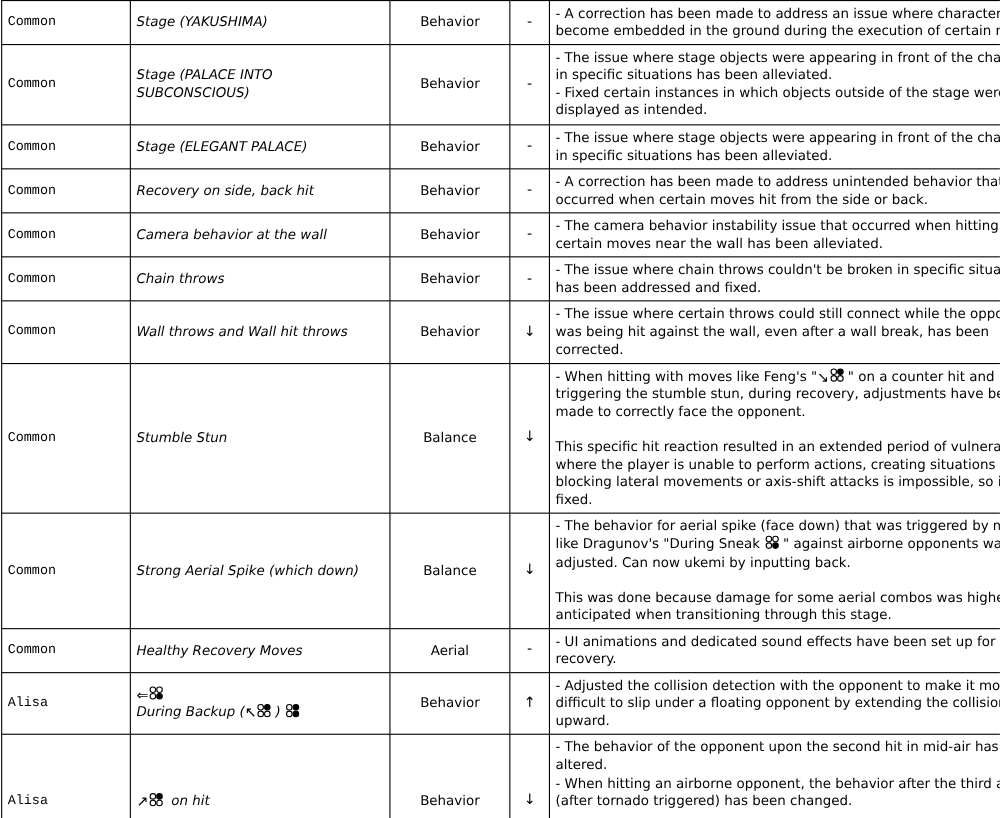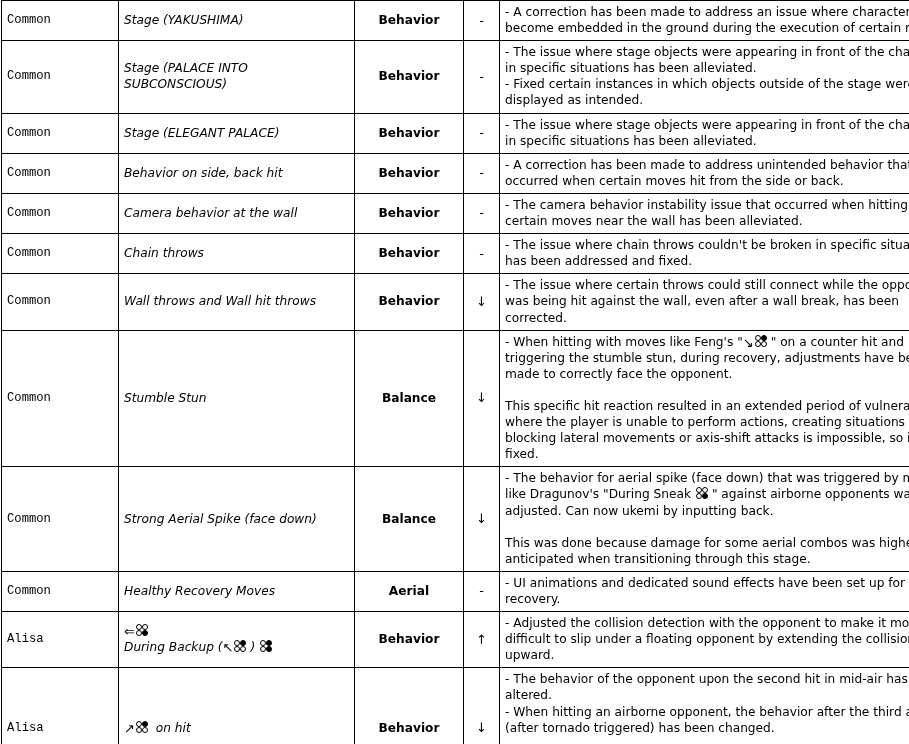--- a/index.html
+++ b/index.html
@@ -22,21 +22,21 @@
   }
   #patch-table td {
     border: 1px solid #000000;
     vertical-align: middle;
     padding: 3px 5px 4px 5px;
     font-size: 12.2px;
     line-height: 1.32;
   }
   td.c-char   { width: 106px; font-family: Liberation Mono, monospace; }
   td.c-move   { width: 225px; }
-  td.c-type   { width: 98px;  text-align: center; font-weight: bold; }
+  td.c-type   { width: 98px;  text-align: center; }
   td.c-arrow  { width: 25px;  text-align: center; }
   td.c-desc   { width: 455px; vertical-align: top; padding-top: 4px; }
   .desc-body { white-space: pre-line; }
   .move-body { white-space: pre-line; font-style: italic; }
   .arrow-glyph { font-size: 13px; }
 
   
   .btn-cluster {
     display: inline-block;
     width: 15px;
@@ -91,21 +91,21 @@
       </tr>
       <tr>
         <td class="c-char">Common</td>
         <td class="c-move"><span class="move-body">Stage (ELEGANT PALACE)</span></td>
         <td class="c-type">Behavior</td>
         <td class="c-arrow"><span class="arrow-glyph">-</span></td>
         <td class="c-desc"><span class="desc-body">- The issue where stage objects were appearing in front of the character in specific situations has been alleviated.</span></td>
       </tr>
       <tr>
         <td class="c-char">Common</td>
-        <td class="c-move"><span class="move-body">Behavior on side, back hit</span></td>
+        <td class="c-move"><span class="move-body">Recovery on side, back hit</span></td>
         <td class="c-type">Behavior</td>
         <td class="c-arrow"><span class="arrow-glyph">-</span></td>
         <td class="c-desc"><span class="desc-body">- A correction has been made to address unintended behavior that occurred when certain moves hit from the side or back.</span></td>
       </tr>
       <tr>
         <td class="c-char">Common</td>
         <td class="c-move"><span class="move-body">Camera behavior at the wall</span></td>
         <td class="c-type">Behavior</td>
         <td class="c-arrow"><span class="arrow-glyph">-</span></td>
         <td class="c-desc"><span class="desc-body">- The camera behavior instability issue that occurred when hitting with certain moves near the wall has been alleviated.</span></td>
@@ -128,21 +128,21 @@
         <td class="c-char">Common</td>
         <td class="c-move"><span class="move-body">Stumble Stun</span></td>
         <td class="c-type">Balance</td>
         <td class="c-arrow"><span class="arrow-glyph">↓</span></td>
         <td class="c-desc"><span class="desc-body">- When hitting with moves like Feng's "<span class="dir-arrow">↘</span><span class="btn-cluster"><i class="tl"></i><i class="tr on"></i><i class="bl"></i><i class="br"></i></span>" on a counter hit and triggering the stumble stun, during recovery, adjustments have been made to correctly face the opponent.
 
 This specific hit reaction resulted in an extended period of vulnerability where the player is unable to perform actions, creating situations where blocking lateral movements or axis-shift attacks is impossible, so it was fixed.</span></td>
       </tr>
       <tr>
         <td class="c-char">Common</td>
-        <td class="c-move"><span class="move-body">Strong Aerial Spike (face down)</span></td>
+        <td class="c-move"><span class="move-body">Strong Aerial Spike (which down)</span></td>
         <td class="c-type">Balance</td>
         <td class="c-arrow"><span class="arrow-glyph">↓</span></td>
         <td class="c-desc"><span class="desc-body">- The behavior for aerial spike (face down) that was triggered by moves like Dragunov's "During Sneak <span class="btn-cluster"><i class="tl"></i><i class="tr"></i><i class="bl"></i><i class="br on"></i></span>" against airborne opponents was adjusted. Can now ukemi by inputting back.
 
 This was done because damage for some aerial combos was higher than anticipated when transitioning through this stage.</span></td>
       </tr>
       <tr>
         <td class="c-char">Common</td>
         <td class="c-move"><span class="move-body">Healthy Recovery Moves</span></td>
         <td class="c-type">Aerial</td>

